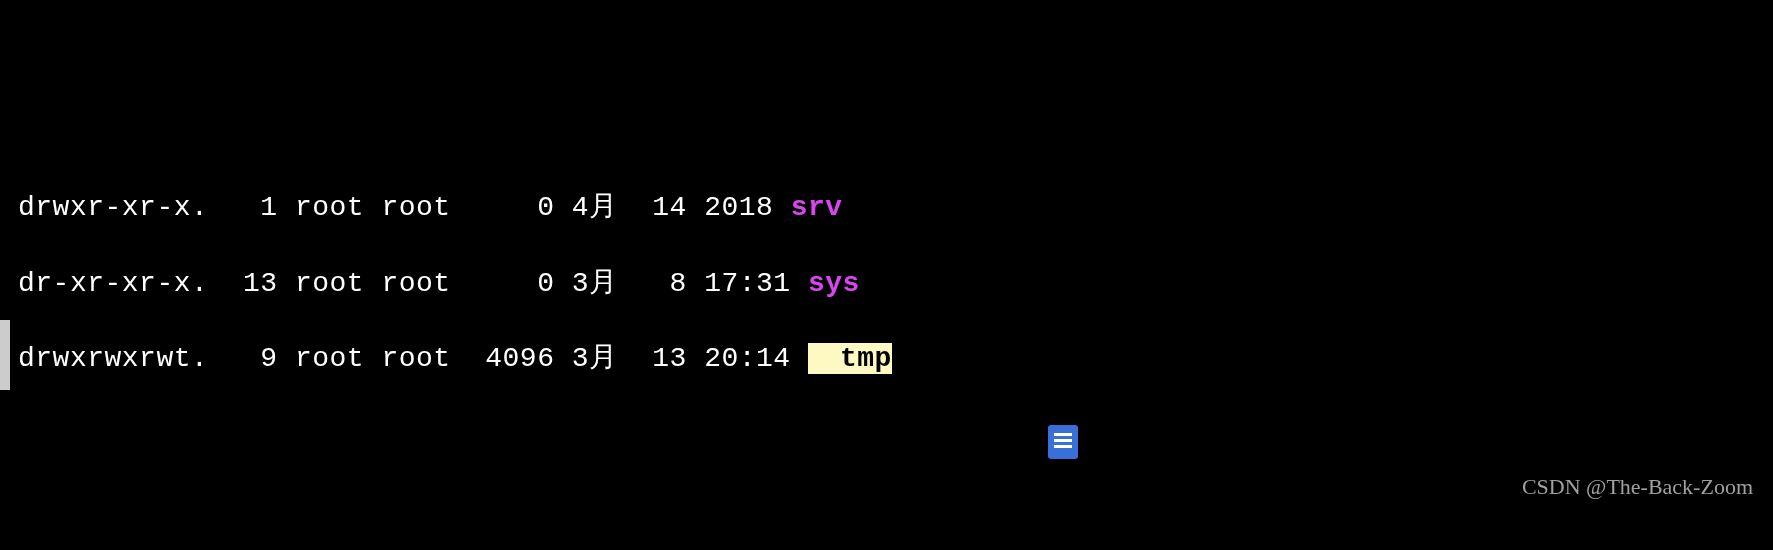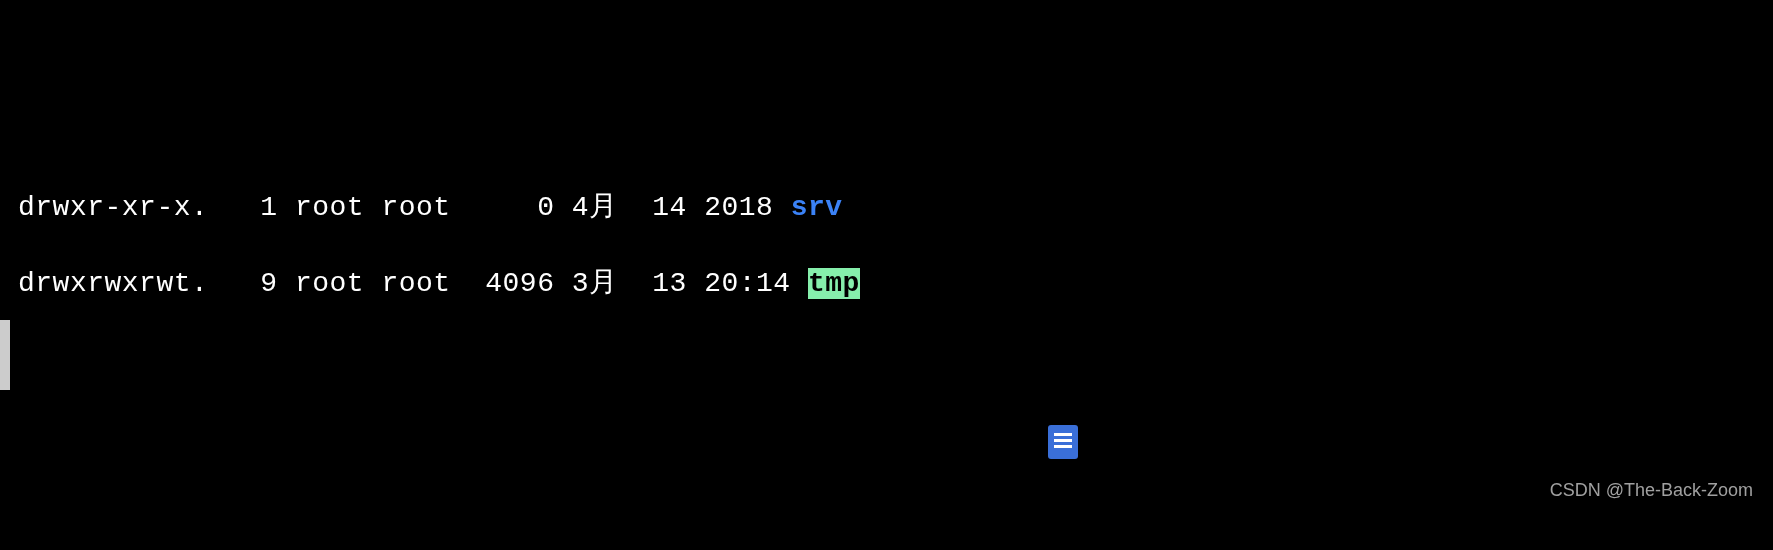--- a/index.html
+++ b/index.html
@@ -19,27 +19,28 @@
       overflow: hidden;
       width: 1773px;
       height: 550px;
       position: relative;
     }
     .terminal {
       padding-left: 18px;
       padding-top: 0;
     }
     .dir-blue {
-      color: #3b82f6;
+      color: #d946ef;
       font-weight: bold;
     }
     .tmp-highlight {
       color: #000;
-      background: #86efac;
+      background: #fef9c3;
       font-weight: bold;
+      padding-left: 32px;
     }
     .line {
       display: block;
     }
     .scrollbar-left {
       position: absolute;
       left: 0;
       top: 320px;
       width: 10px;
       height: 70px;
@@ -62,32 +63,33 @@
       width: 18px;
       height: 3px;
       background: #fff;
       box-shadow: 0 6px 0 #fff, 0 12px 0 #fff;
     }
     .watermark {
       position: absolute;
       right: 20px;
       bottom: 48px;
       color: #a0a0a0;
-      font-size: 18px;
-      font-family: Liberation Sans, sans-serif;
+      font-size: 22px;
+      font-family: Liberation Serif, serif;
       letter-spacing: 0;
     }
   </style>
 </head>
 <body>
 
 
 
 <div class="terminal">
 <span class="line"><span>drwxr-xr-x.</span>   <span>1</span> <span>root</span> <span>root</span>     <span>0</span> <span>4月</span>  <span>14</span> <span>2018</span> <span class="dir-blue">srv</span></span>
+<span class="line"><span>dr-xr-xr-x.</span>  <span>13</span> <span>root</span> <span>root</span>     <span>0</span> <span>3月</span>   <span>8</span> <span>17:31</span> <span class="dir-blue">sys</span></span>
 <span class="line"><span>drwxrwxrwt.</span>   <span>9</span> <span>root</span> <span>root</span>  <span>4096</span> <span>3月</span>  <span>13</span> <span>20:14</span> <span class="tmp-highlight">tmp</span></span>
 
 
 
 <span class="line"></span>
 <span class="line"></span>
 
 
 </div>
 

